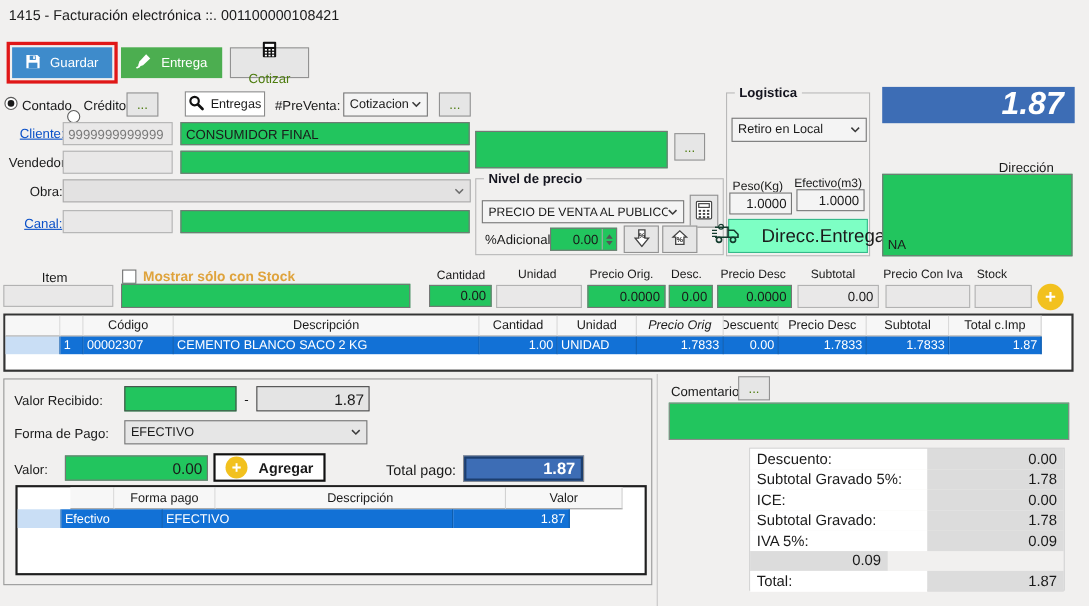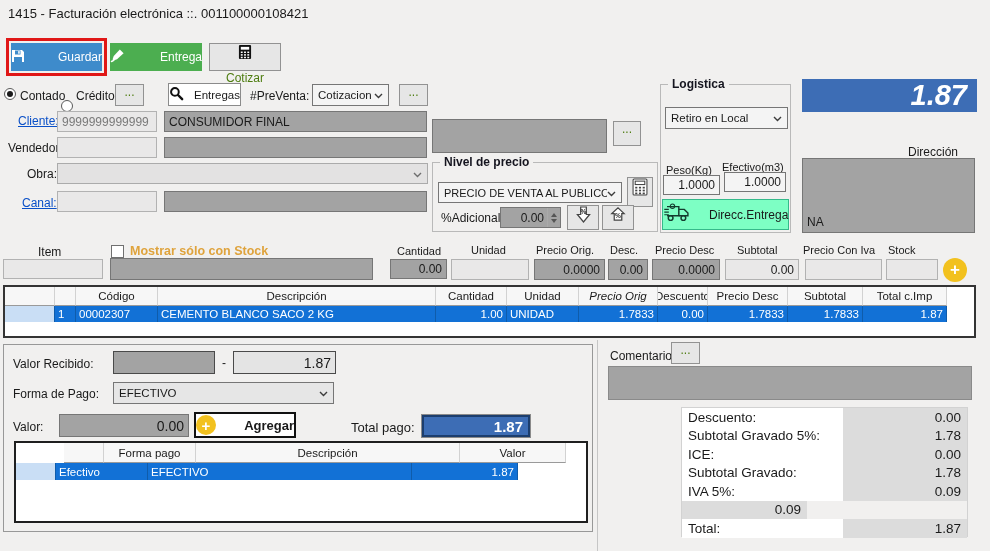--- a/index.html
+++ b/index.html
@@ -2,24 +2,24 @@
 <html><head>
 <meta charset="utf-8">
 <style>
   html,body{margin:0;padding:0;background:#d8d8d8;}
   *{box-sizing:border-box;}
   #app{position:relative;width:990px;height:551px;background:#f1f0ef;
        font-family:"Liberation Sans","DejaVu Sans",sans-serif;color:#1a1a1a;overflow:hidden;}
   .abs{position:absolute;}
   .lbl{font-size:12px;white-space:nowrap;color:#1a1a1a;}
   .sm{font-size:11px;}
-  .tb{background:#a3a3a3;border:1px solid #767676;font-size:12px;display:flex;align-items:center;padding:0 4px;overflow:hidden;}
+  .tb{background:#22c55e;border:1px solid #767676;font-size:12px;display:flex;align-items:center;padding:0 4px;overflow:hidden;}
   .tb.right{justify-content:flex-end;}
   .dis{background:#e9e8e8;border:1px solid #b2b2b2;color:#7a7a7a;}
-  .btn{display:flex;align-items:center;justify-content:space-between;gap:8px;font-size:12px;cursor:default;}
+  .btn{display:flex;align-items:center;justify-content:center;gap:8px;font-size:12px;cursor:default;}
   .btn3{background:#e6e6e6;border:1px solid #929292;color:#4d7c0f;flex-direction:column;}
   .combo{background:#f4f4f4;border:1px solid #767676;display:flex;align-items:center;justify-content:space-between;font-size:11.5px;padding:0 5px;}
   .combo .ctext{overflow:hidden;white-space:nowrap;}
   .combo.gray{background:#e6e6e6;}
   .combo.disabled{background:#e3e2e2;border-color:#ababab;color:#6e6e6e;}
   .link{color:#0a50c8;text-decoration:underline;font-size:12px;}
   .group{border:1px solid #b9b9b9;}
   .gtitle{position:absolute;top:-8px;left:7px;background:#f1f0ef;padding:0 4px;font-size:12px;font-weight:bold;color:#15151f;white-space:nowrap;}
   .radio{width:12px;height:12px;border:1px solid #5a5a5a;border-radius:50%;background:#fff;position:relative;}
   .radio.sel:after{content:"";position:absolute;left:2px;top:2px;width:6px;height:6px;border-radius:50%;background:#1a1a1a;}
@@ -186,21 +186,21 @@
     <div class="tb right" style="position:absolute;left:63px;top:87px;width:62px;height:20px;background:#f4f4f4;">1.0000</div>
     <div class="btn" style="position:absolute;left:1px;top:114px;width:127px;height:31px;background:#7dffc4;border:1px solid #35b98a;gap:6px;">
       <span><svg width="28" height="20" viewBox="0 0 30 22">
             <path d="M4 4 h13 v10 H4" fill="none" stroke="#143c2e" stroke-width="1.6"></path>
             <path d="M17 7 h6 l4 4 v3 h-10" fill="none" stroke="#143c2e" stroke-width="1.6"></path>
             <circle cx="8" cy="16.5" r="2.6" fill="none" stroke="#143c2e" stroke-width="1.6"></circle>
             <circle cx="22" cy="16.5" r="2.6" fill="none" stroke="#143c2e" stroke-width="1.6"></circle>
             <circle cx="10" cy="3.5" r="2.4" fill="none" stroke="#143c2e" stroke-width="1.2"></circle>
             <path d="M1 7 h5 M1 10 h5 M1 13 h5" stroke="#143c2e" stroke-width="1.2"></path>
           </svg></span>
-      <span style="font-size:12px;padding-left:12px;">Direcc.Entrega</span>
+      <span style="font-size:17px;padding-left:12px;">Direcc.Entrega</span>
     </div>
   </div>
 
   <div class="abs bigtotal" style="left:802px;top:79px;width:175px;height:33px;">1.87</div>
   <div class="abs lbl" style="left:895px;top:145px;width:63px;text-align:right;">Dirección</div>
   <div class="abs tb" style="left:802px;top:158px;width:173px;height:75px;align-items:flex-start;padding-top:56px;">NA</div>
 
   <div class="abs lbl" style="left:38px;top:245px;">Item</div>
   <div class="abs tb dis" style="left:3px;top:259px;width:100px;height:20px;"></div>
   <div class="abs chk" style="left:111px;top:245px;"></div>

